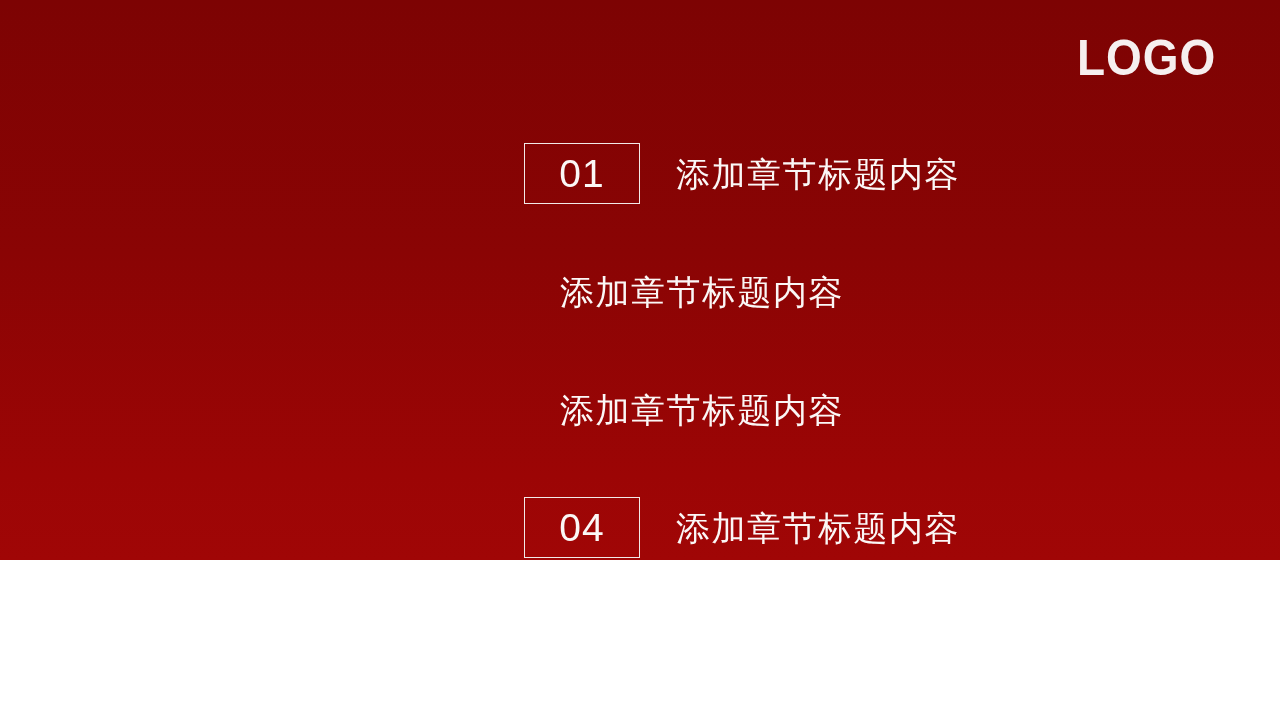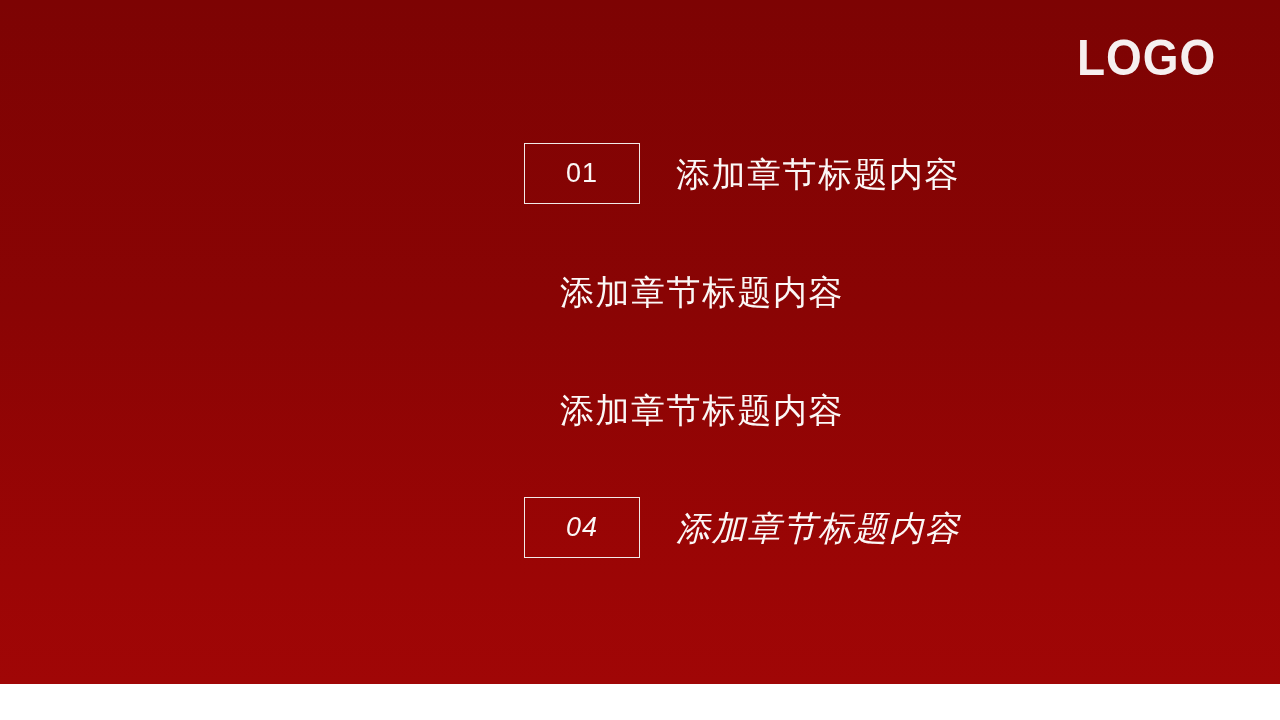--- a/index.html
+++ b/index.html
@@ -11,21 +11,21 @@
   body {
     width: 1280px;
     height: 720px;
     overflow: hidden;
     font-family: "Liberation Sans", "DejaVu Sans", sans-serif;
   }
 
   #slide {
     position: relative;
     width: 1280px;
-    height: 684px;
+    height: 560px;
     background: linear-gradient(to bottom, #7d0303 0%, #8a0404 45%, #9c0505 85%, #a00606 100%);
     overflow: hidden;
   }
 
   
   #logo {
     position: absolute;
     top: 33px;
     right: 64px;
     font-family: "Liberation Sans Narrow", "Liberation Sans", sans-serif;
@@ -79,37 +79,36 @@
 
   .content-row {
     display: flex;
     align-items: center;
     height: 61px;
     margin-bottom: 57px;
   }
 
   .content-row:last-child {
     margin-bottom: 0;
-    font-style: italic;
   }
 
   .num-box {
     flex: 0 0 auto;
     width: 116px;
     height: 61px;
     box-sizing: border-box;
     border: 1.6px solid #f2e9e8;
     display: flex;
     align-items: center;
     justify-content: center;
   }
 
   .num-text {
     font-family: "Liberation Sans", "DejaVu Sans", sans-serif;
-    font-size: 27px;
+    font-size: 39px;
     font-weight: 400;
     color: #fbf7f6;
     letter-spacing: 1px;
     line-height: 1;
   }
 
   .row-label {
     margin-left: 36px;
     font-family: "Liberation Sans", "DejaVu Sans", sans-serif;
     font-size: 34px;

